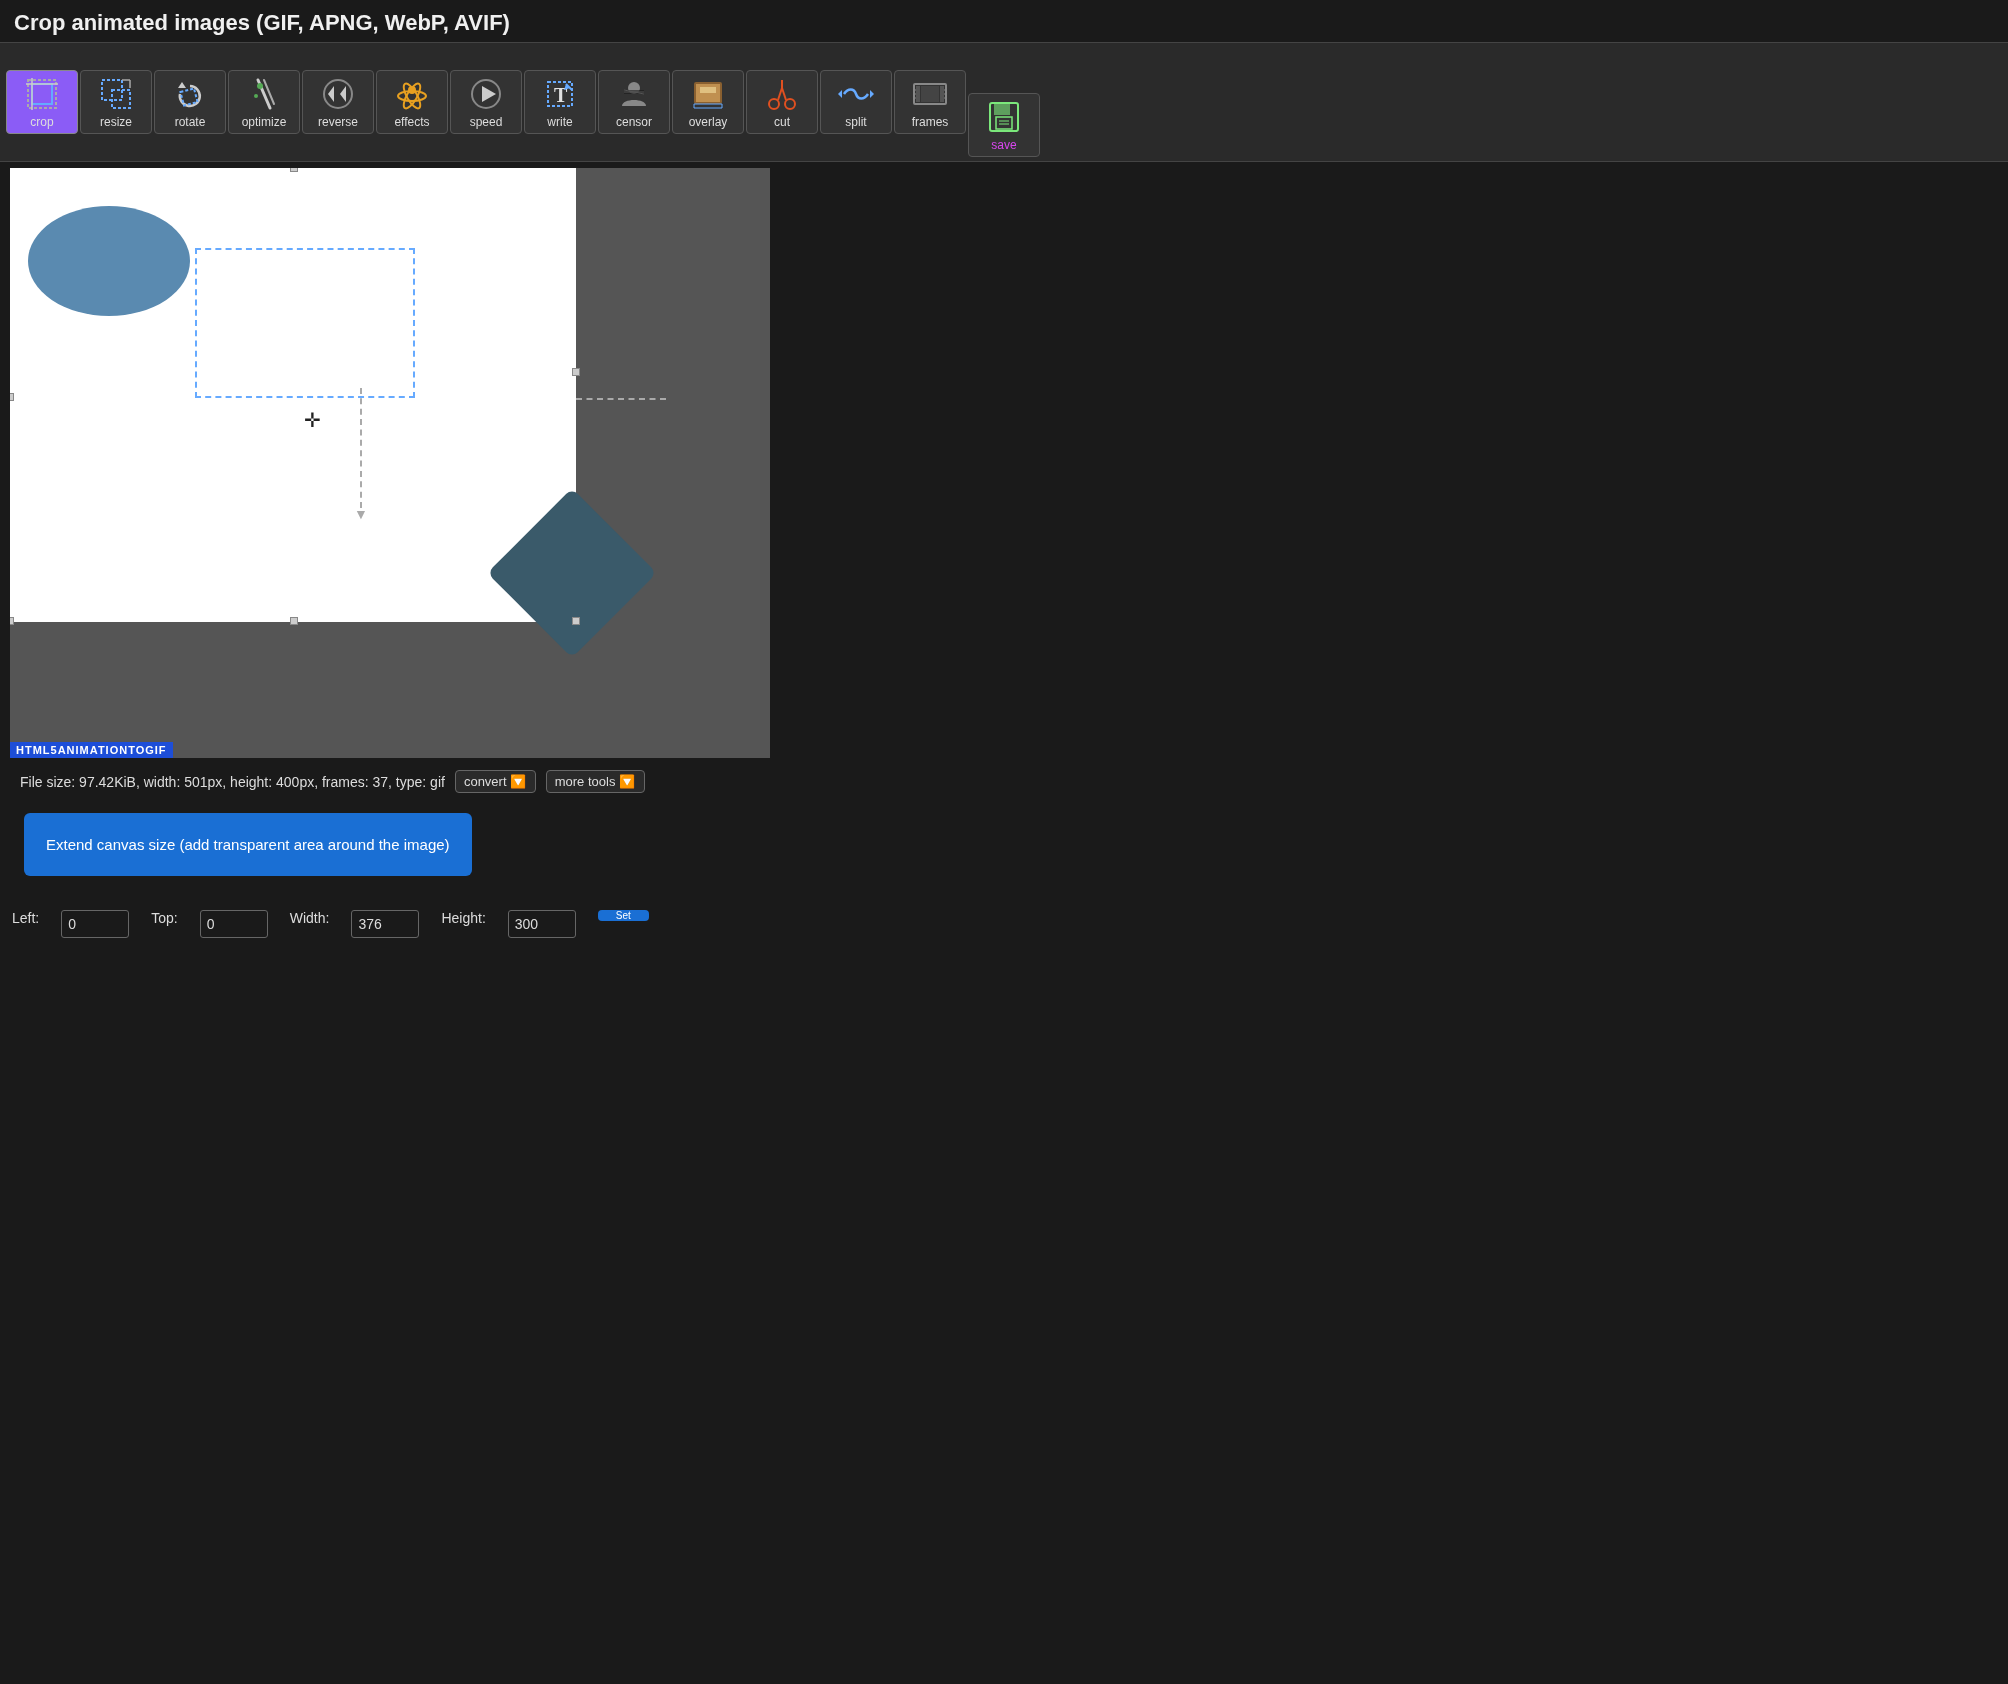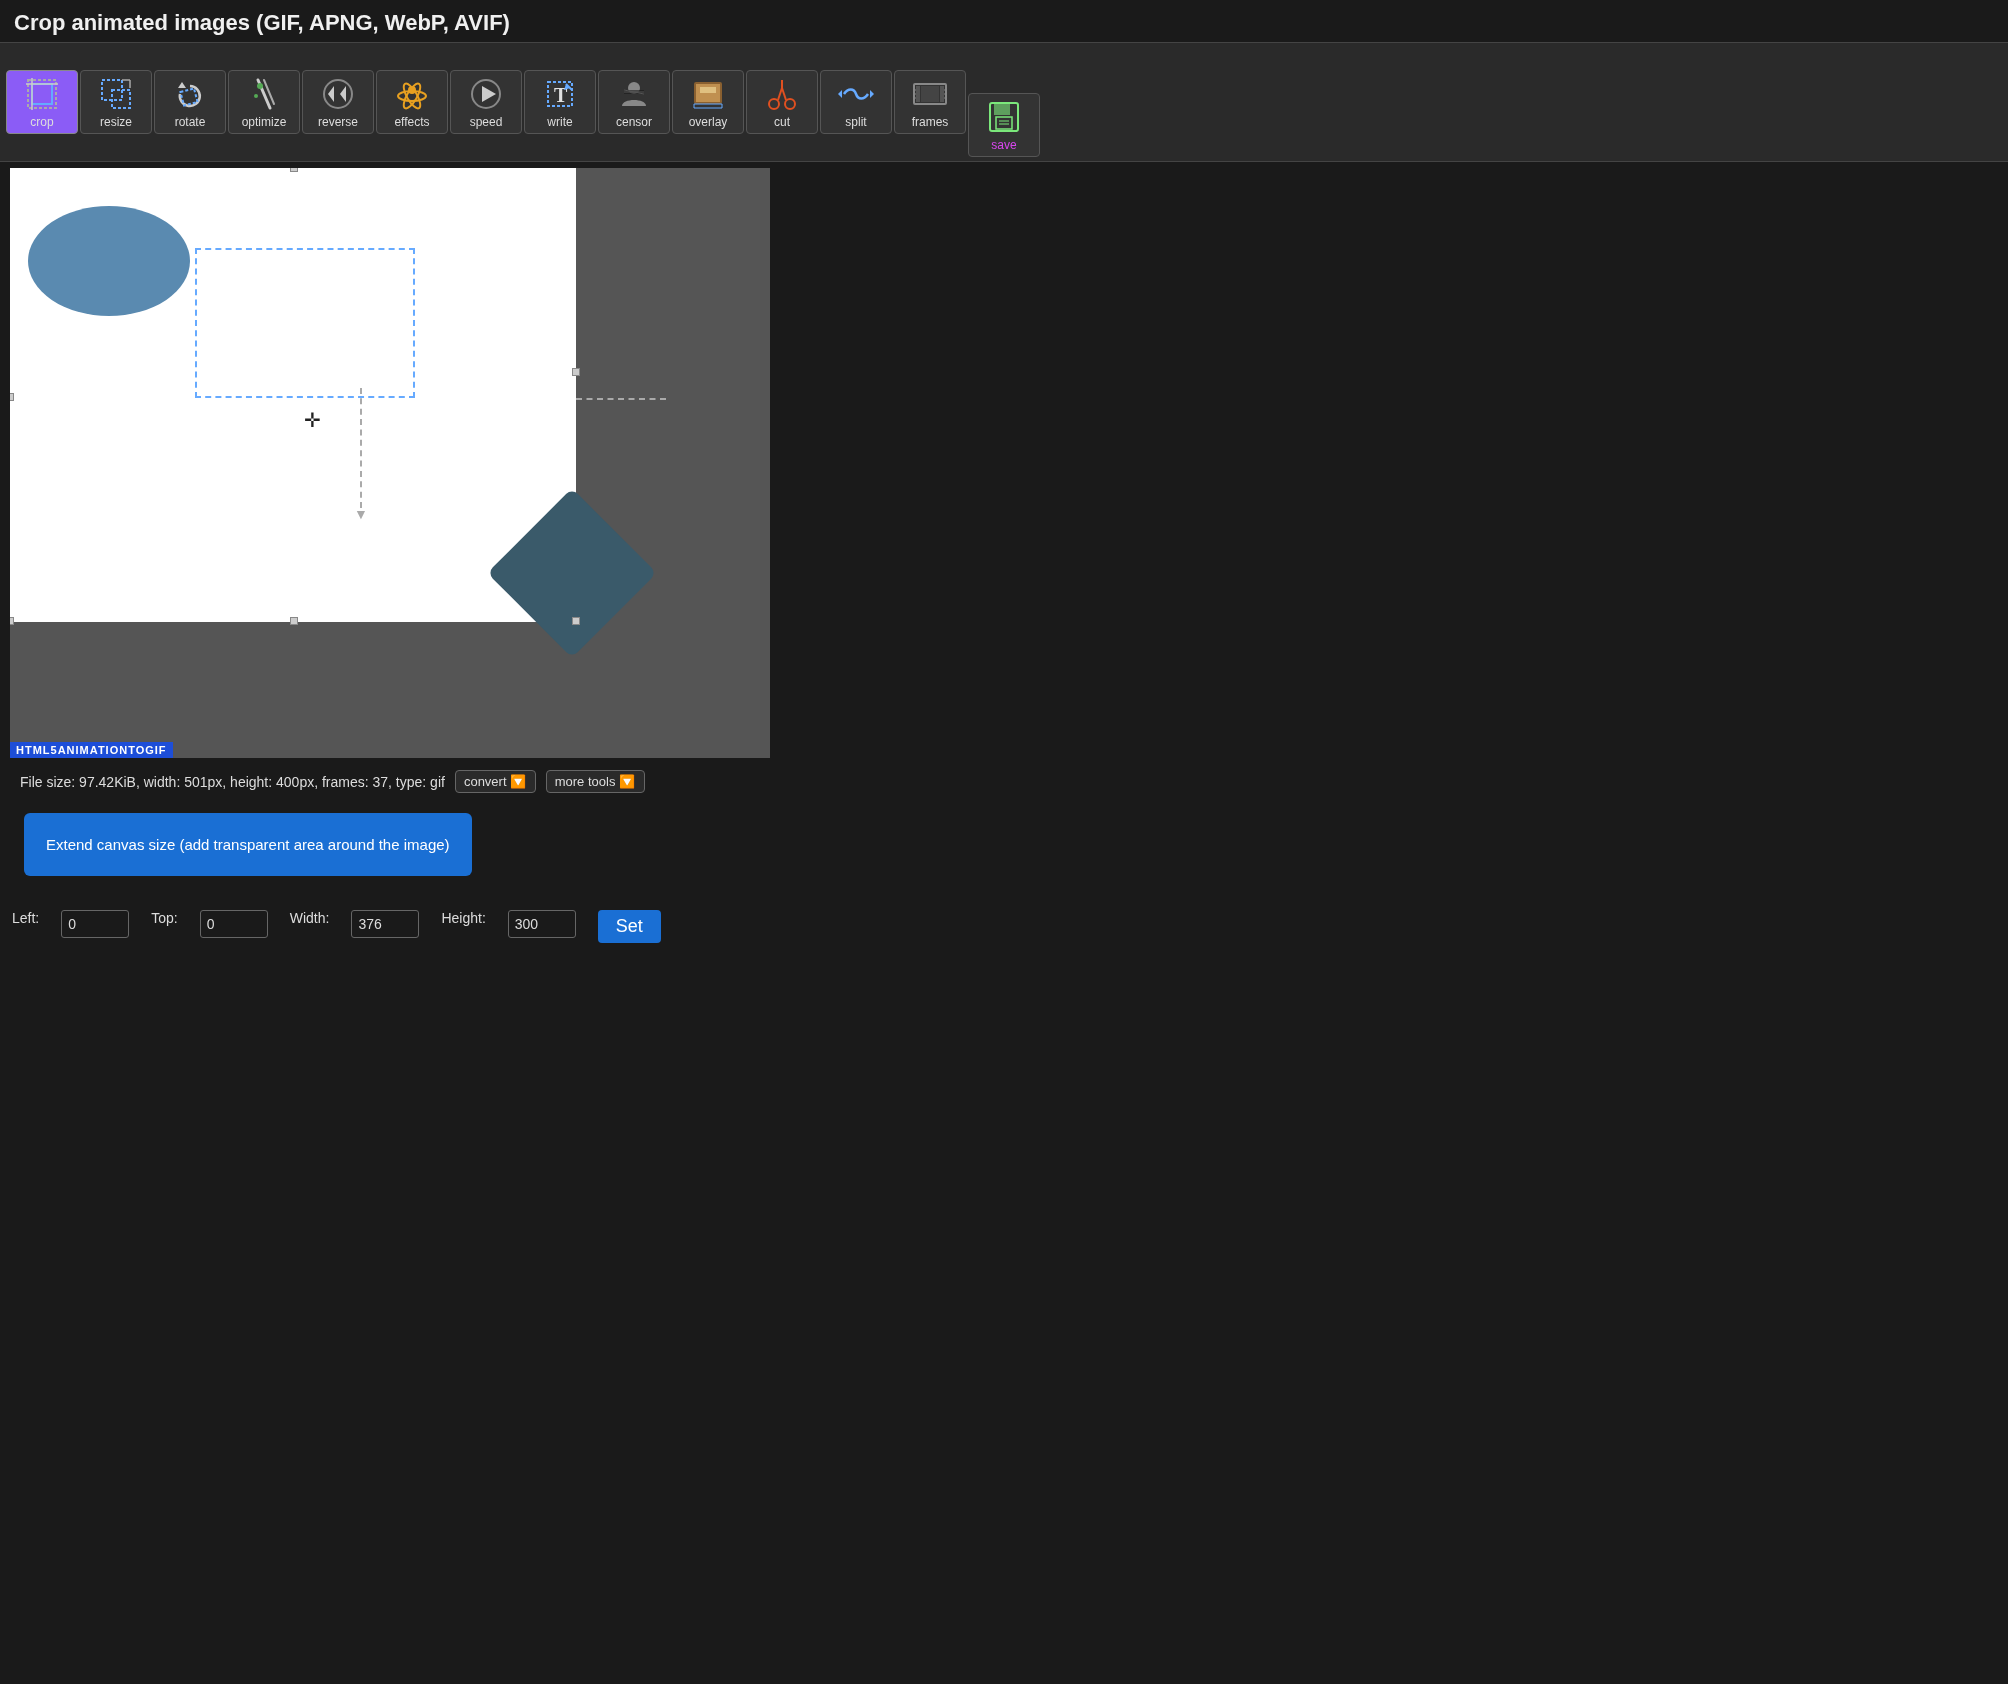--- a/index.html
+++ b/index.html
@@ -231,22 +231,22 @@
       color: #ddd;
       font-size: 14px;
       padding: 5px 6px;
     }
 
     .set-btn {
       background: #1a6fd4;
       color: #fff;
       border: none;
       border-radius: 4px;
-      padding: 6px 18px;
-      font-size: 18px;
+      padding: 0 18px;
+      font-size: 10px;
       cursor: pointer;
     }
 
     
     #right-dashed {
       position: absolute;
       left: 566px;
       top: 230px;
       width: 90px;
       height: 2px;

